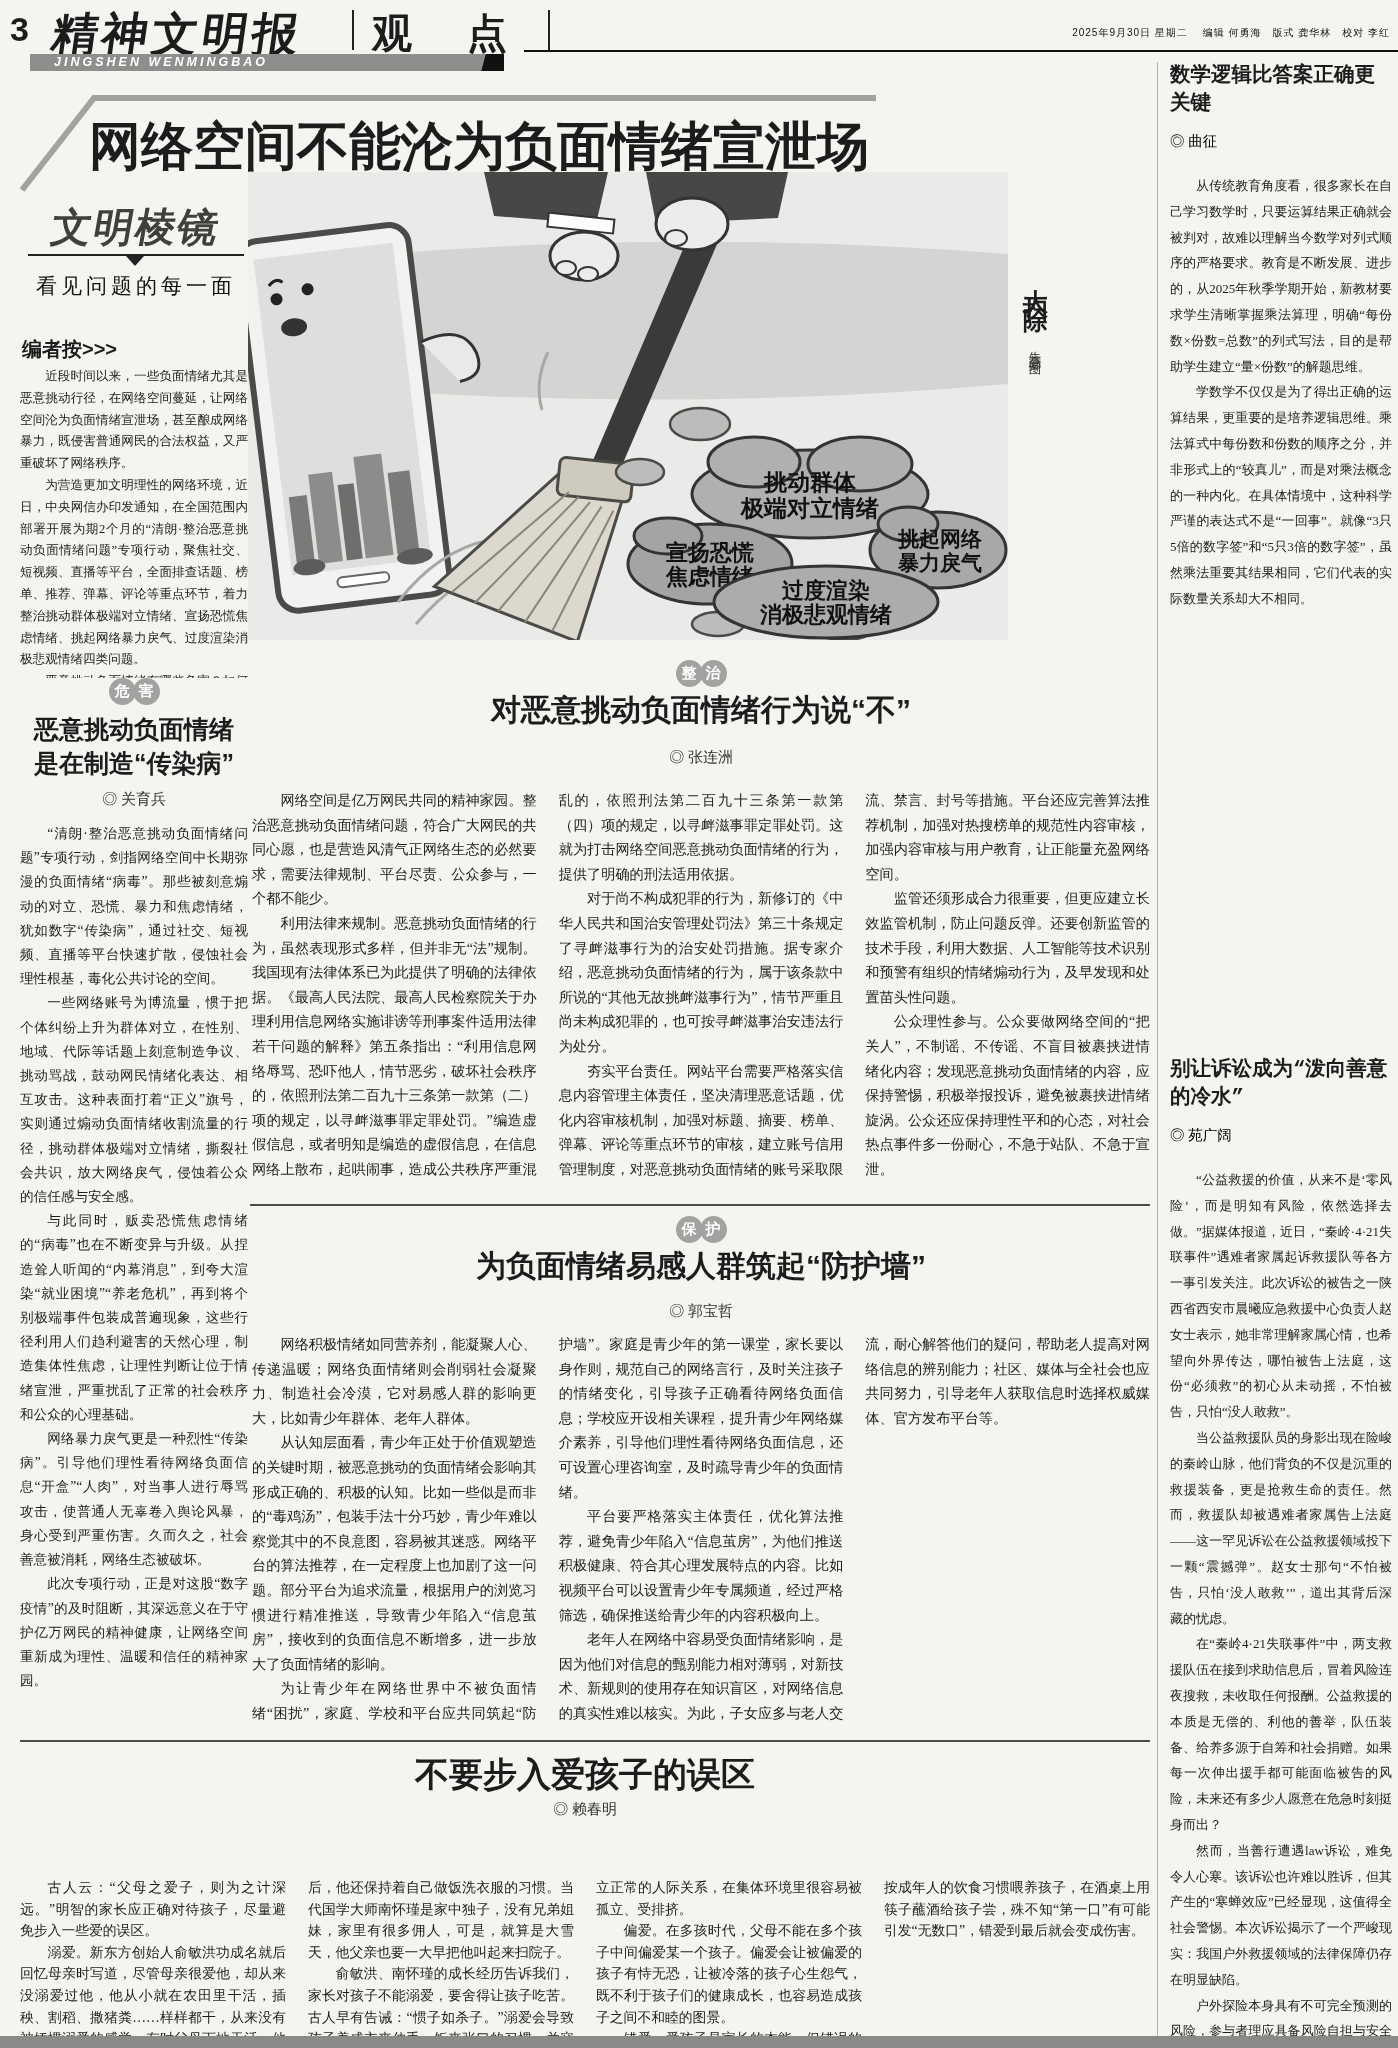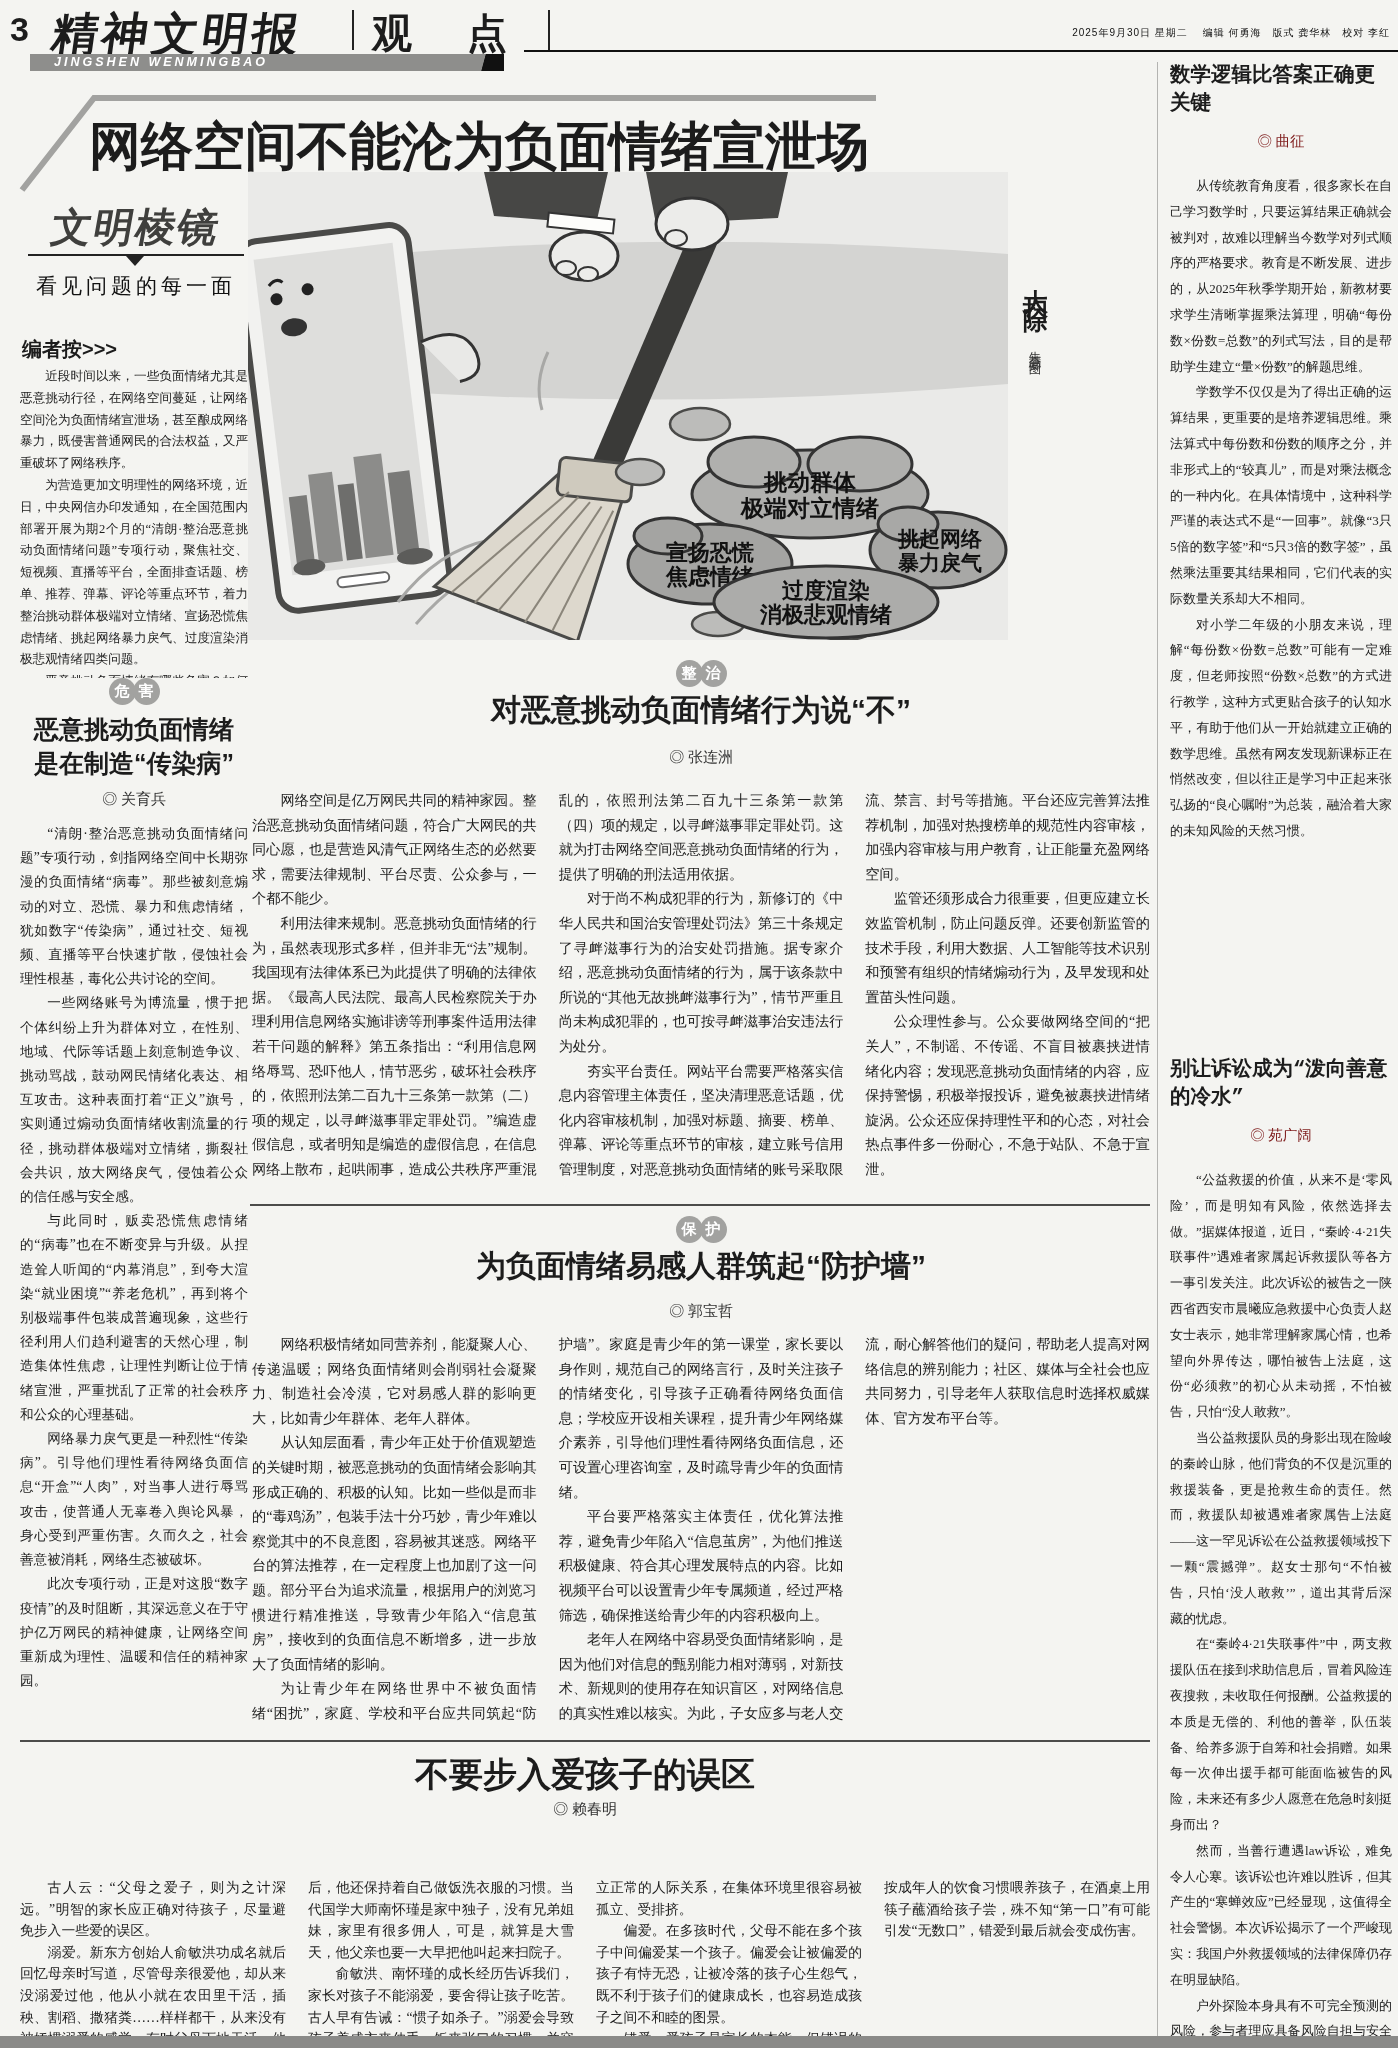--- a/index.html
+++ b/index.html
@@ -99,21 +99,21 @@
   .kids-body { left:20px; top:1836px; width:1130px; height:196px;
                font-size:13.8px; line-height:21.6px;margin-top:41px; }
 
   
   .v-div { left:1157px; top:62px; width:1px; height:1974px; background:#b3b3b1; }
   .r-art { left:1170px; width:222px; overflow:hidden; }
   .math-block { top:62px; height:988px; }
   .law-block { top:1056px; height:980px; }
   .r-title { font-family:Liberation Mono, monospace; font-weight:900; font-size:20.5px;
              line-height:28px; }
-  .r-byline { text-align:center; font-size:14.5px; color:#7f1d1d; margin:14px 0 22px; }
+  .r-byline { text-align:left; font-size:14.5px; color:#000000; margin:14px 0 22px; }
   .r-body { font-size:13px; line-height:25.8px; text-align:justify; }
   .r-body .para { text-indent:2em; }
 
   .footer-bar { left:0; top:2036px; width:1398px; height:12px; background:#8a8a88; }
 
   svg text { font-family:"Liberation Sans",sans-serif; }
 </style>
 </head>
 <body>
 
@@ -303,21 +303,20 @@
   </div>
 
 <div class="abs v-div"></div>
 
 <div class="abs r-art math-block">
   <div class="r-title">数学逻辑比答案正确更关键</div>
   <div class="r-byline">◎ 曲征</div>
   <div class="r-body">
       <p class="para">从传统教育角度看，很多家长在自己学习数学时，只要运算结果正确就会被判对，故难以理解当今数学对列式顺序的严格要求。教育是不断发展、进步的，从2025年秋季学期开始，新教材要求学生清晰掌握乘法算理，明确“每份数×份数=总数”的列式写法，目的是帮助学生建立“量×份数”的解题思维。</p>
       <p class="para">学数学不仅仅是为了得出正确的运算结果，更重要的是培养逻辑思维。乘法算式中每份数和份数的顺序之分，并非形式上的“较真儿”，而是对乘法概念的一种内化。在具体情境中，这种科学严谨的表达式不是“一回事”。就像“3只5倍的数字签”和“5只3倍的数字签”，虽然乘法重要其结果相同，它们代表的实际数量关系却大不相同。</p>
-      <p class="para">对小学二年级的小朋友来说，理解“每份数×份数=总数”可能有一定难度，但老师按照“份数×总数”的方式进行教学，这种方式更贴合孩子的认知水平，有助于他们从一开始就建立正确的数学思维。虽然有网友发现新课标正在悄然改变，但以往正是学习中正起来张弘扬的“良心嘱咐”为总装，融洽着大家的未知风险的天然习惯。</p>
     </div>
 </div>
 
 <div class="abs r-art law-block">
   <div class="r-title">别让诉讼成为“泼向善意的冷水”</div>
   <div class="r-byline">◎ 苑广阔</div>
   <div class="r-body">
       <p class="para">“公益救援的价值，从来不是‘零风险’，而是明知有风险，依然选择去做。”据媒体报道，近日，“秦岭·4·21失联事件”遇难者家属起诉救援队等各方一事引发关注。此次诉讼的被告之一陕西省西安市晨曦应急救援中心负责人赵女士表示，她非常理解家属心情，也希望向外界传达，哪怕被告上法庭，这份“必须救”的初心从未动摇，不怕被告，只怕“没人敢救”。</p>
       <p class="para">当公益救援队员的身影出现在险峻的秦岭山脉，他们背负的不仅是沉重的救援装备，更是抢救生命的责任。然而，救援队却被遇难者家属告上法庭——这一罕见诉讼在公益救援领域投下一颗“震撼弹”。赵女士那句“不怕被告，只怕‘没人敢救’”，道出其背后深藏的忧虑。</p>
       <p class="para">在“秦岭4·21失联事件”中，两支救援队伍在接到求助信息后，冒着风险连夜搜救，未收取任何报酬。公益救援的本质是无偿的、利他的善举，队伍装备、给养多源于自筹和社会捐赠。如果每一次伸出援手都可能面临被告的风险，未来还有多少人愿意在危急时刻挺身而出？</p>

